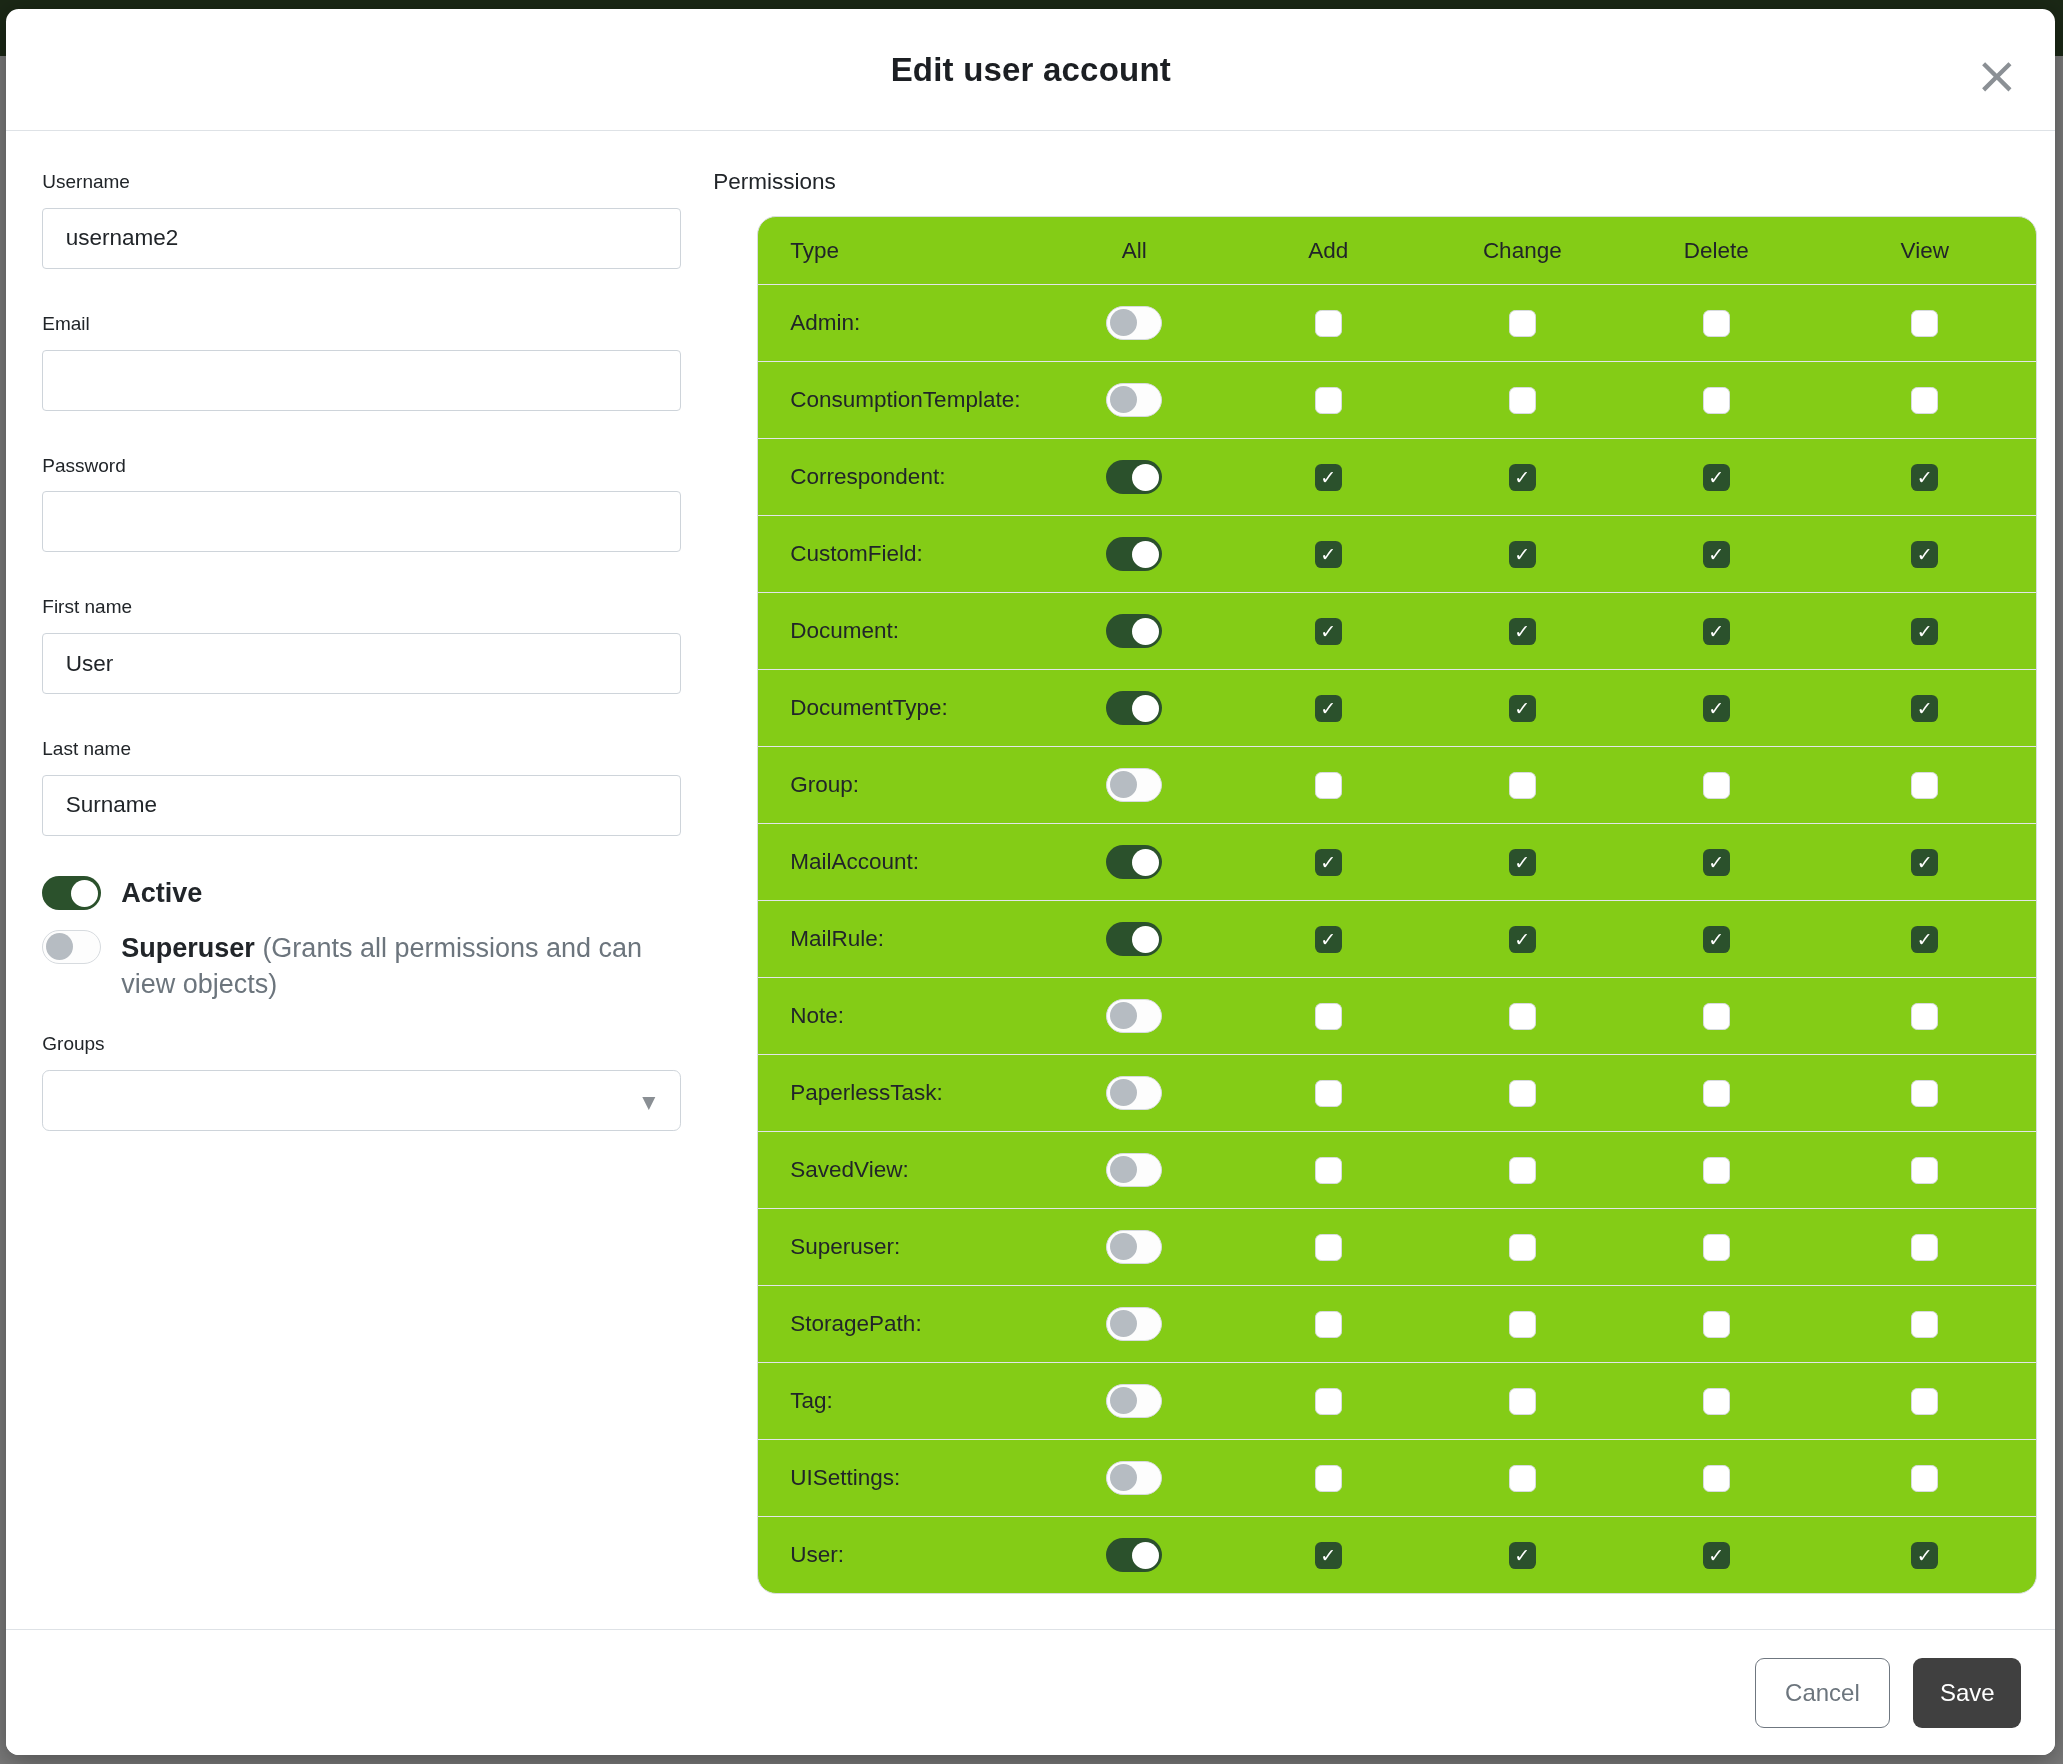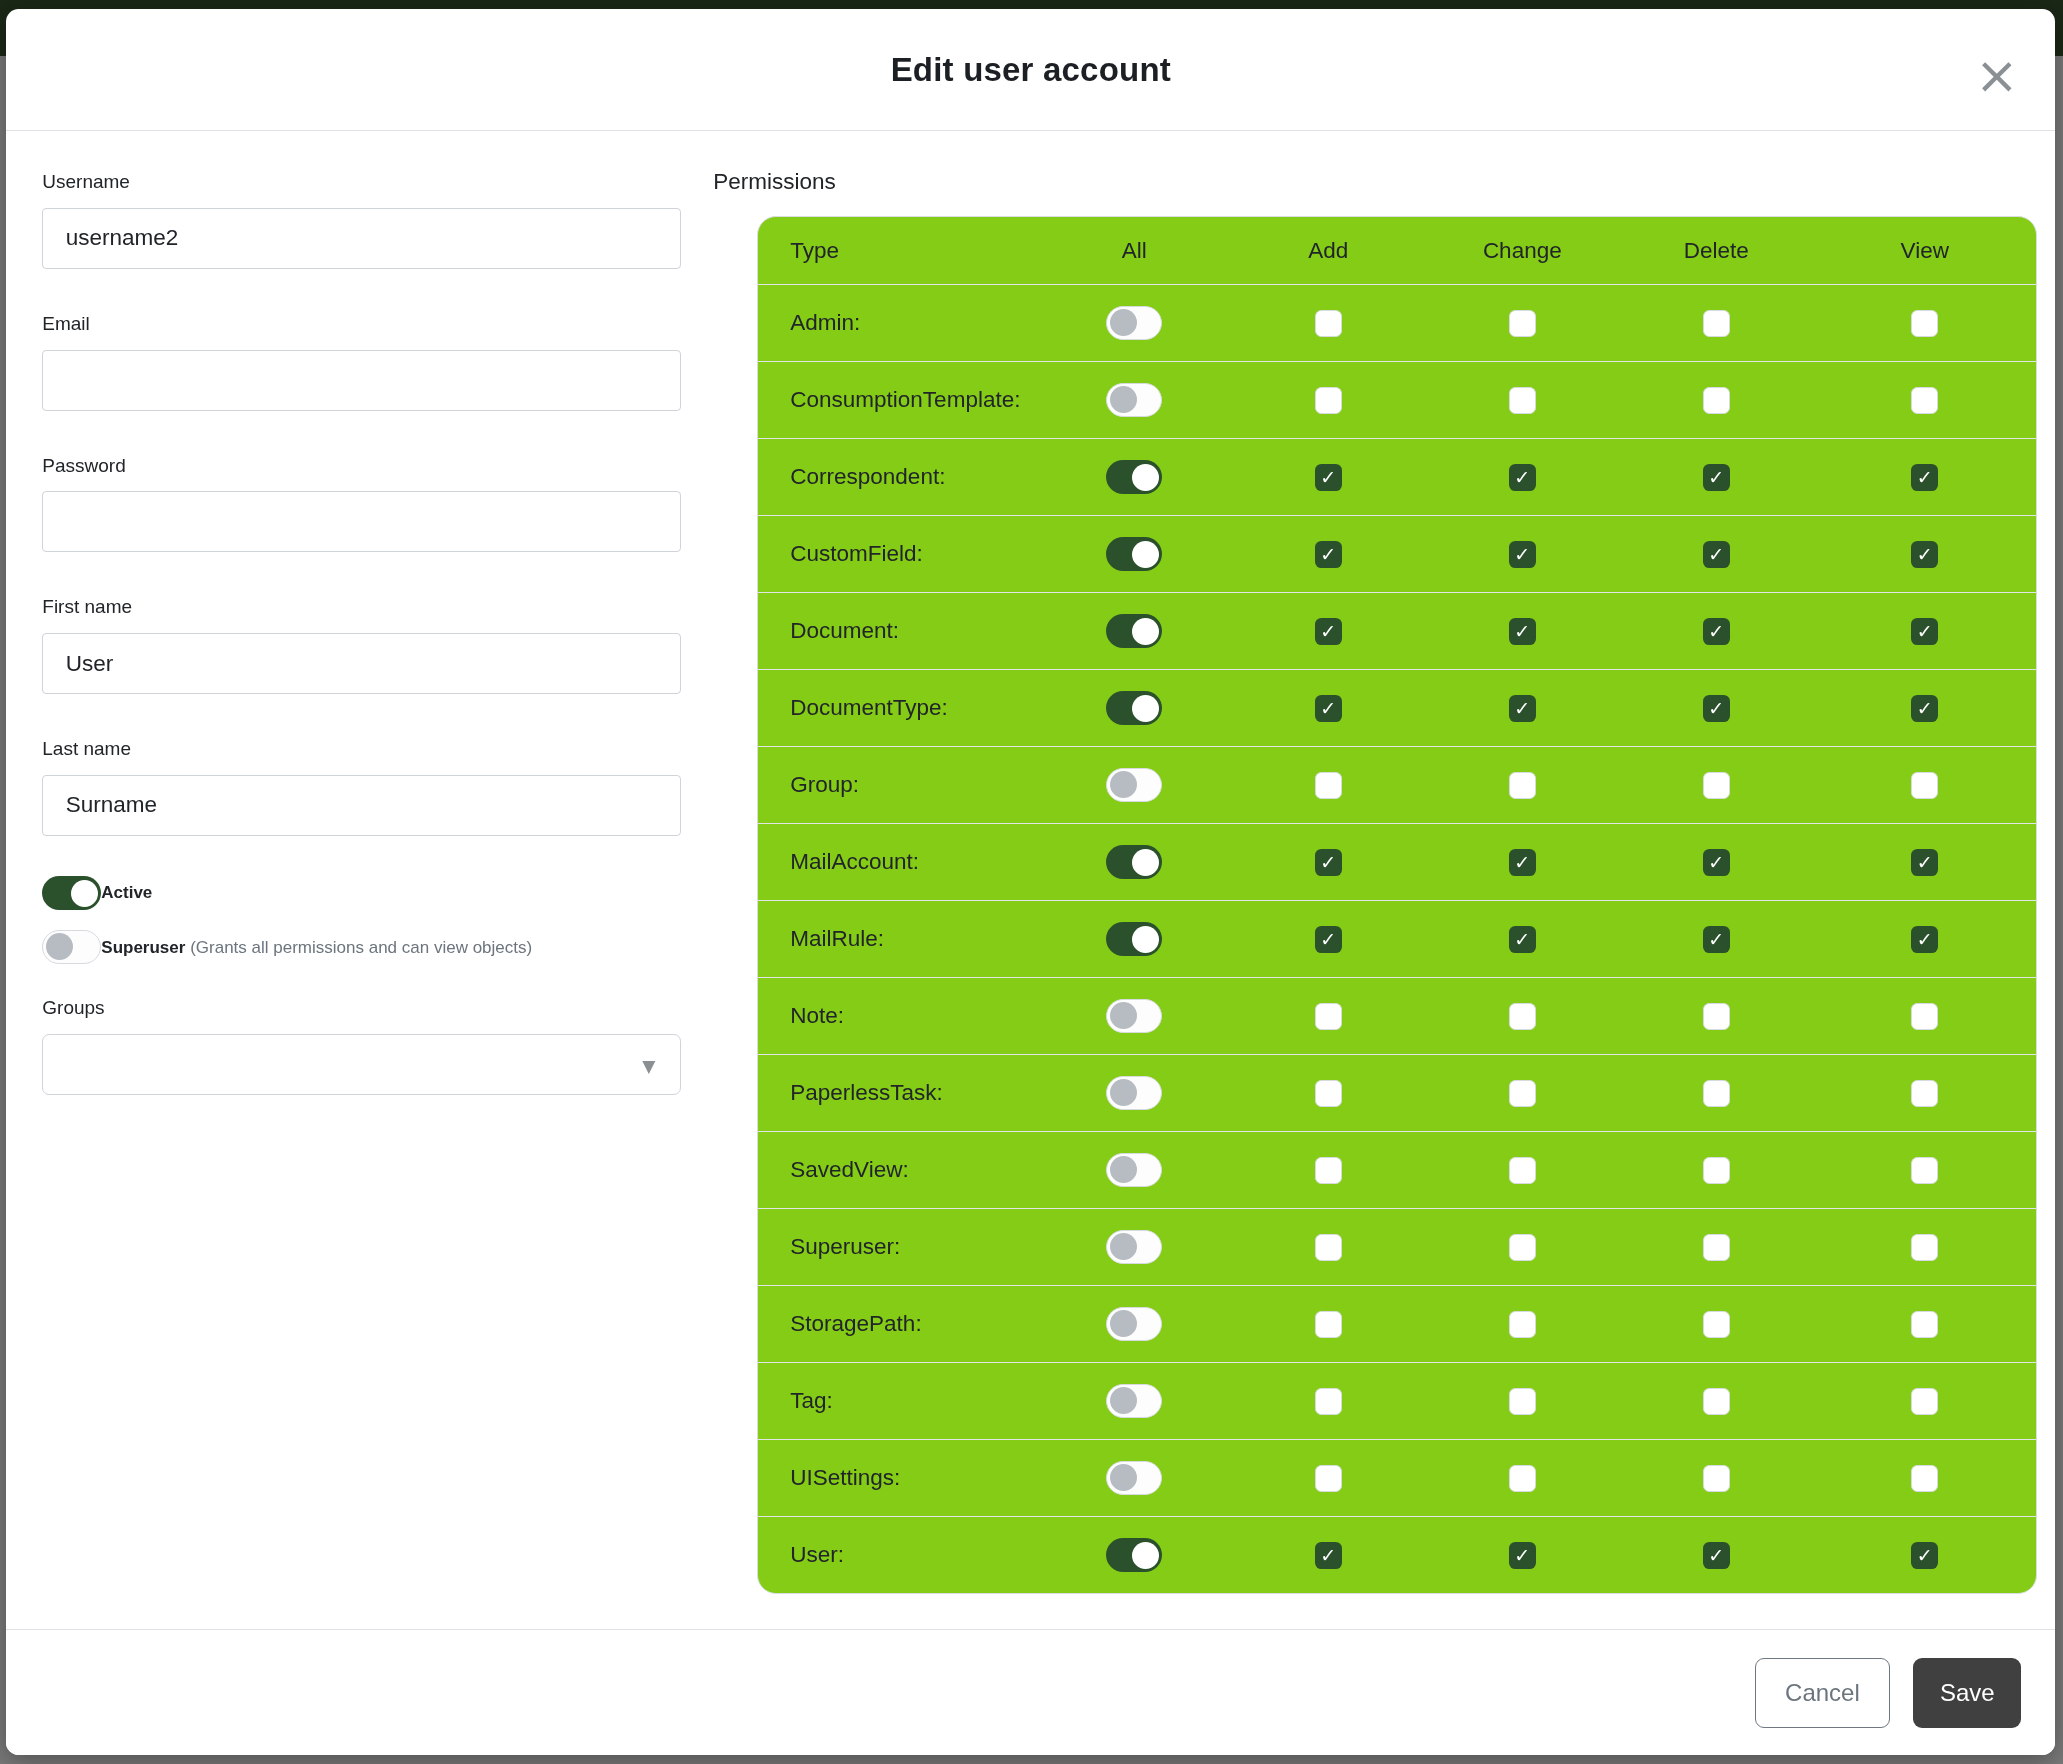--- a/index.html
+++ b/index.html
@@ -60,21 +60,21 @@
     width:59px; height:34px; border-radius:17px; position:relative;
     flex:0 0 auto; cursor:pointer;
   }
   .toggle.sm { width:56px; height:34px; }
   .toggle.on { background:#2b512c; }
   .toggle.off { background:#fdfdfd; border:1.8px solid #d7dbdf; }
   .toggle .knob { position:absolute; width:27px; height:27px; border-radius:50%; top:3.6px; }
   .toggle.off .knob { left:2.7px; top:1.8px; background:#b6bcc2; }
   .toggle.on .knob { right:3.6px; background:#ffffff; }
   .switch-row { display:flex; align-items:flex-start; margin-bottom:20px; }
-  .switch-row .sw-text { font-size:17px; line-height:36px; }
+  .switch-row .sw-text { margin-left:20px; font-size:27px; line-height:36px; }
   .sw-label { font-weight:600; color:#212529; }
   .sw-hint { color:#6c757d; font-weight:400; }
   .active-row { margin-top:9px; align-items:center; }
   .active-row .sw-text { line-height:34px; }
   .groups-field { margin-top:27px; }
   
   .perm-label { font-size:22.5px; line-height:30px; margin-bottom:19px; color:#212529; }
   .perm-table {
     border:1.4px solid #d9dde1; border-radius:19px; overflow:hidden; background:#84cc16;margin-left:44px;
   }

